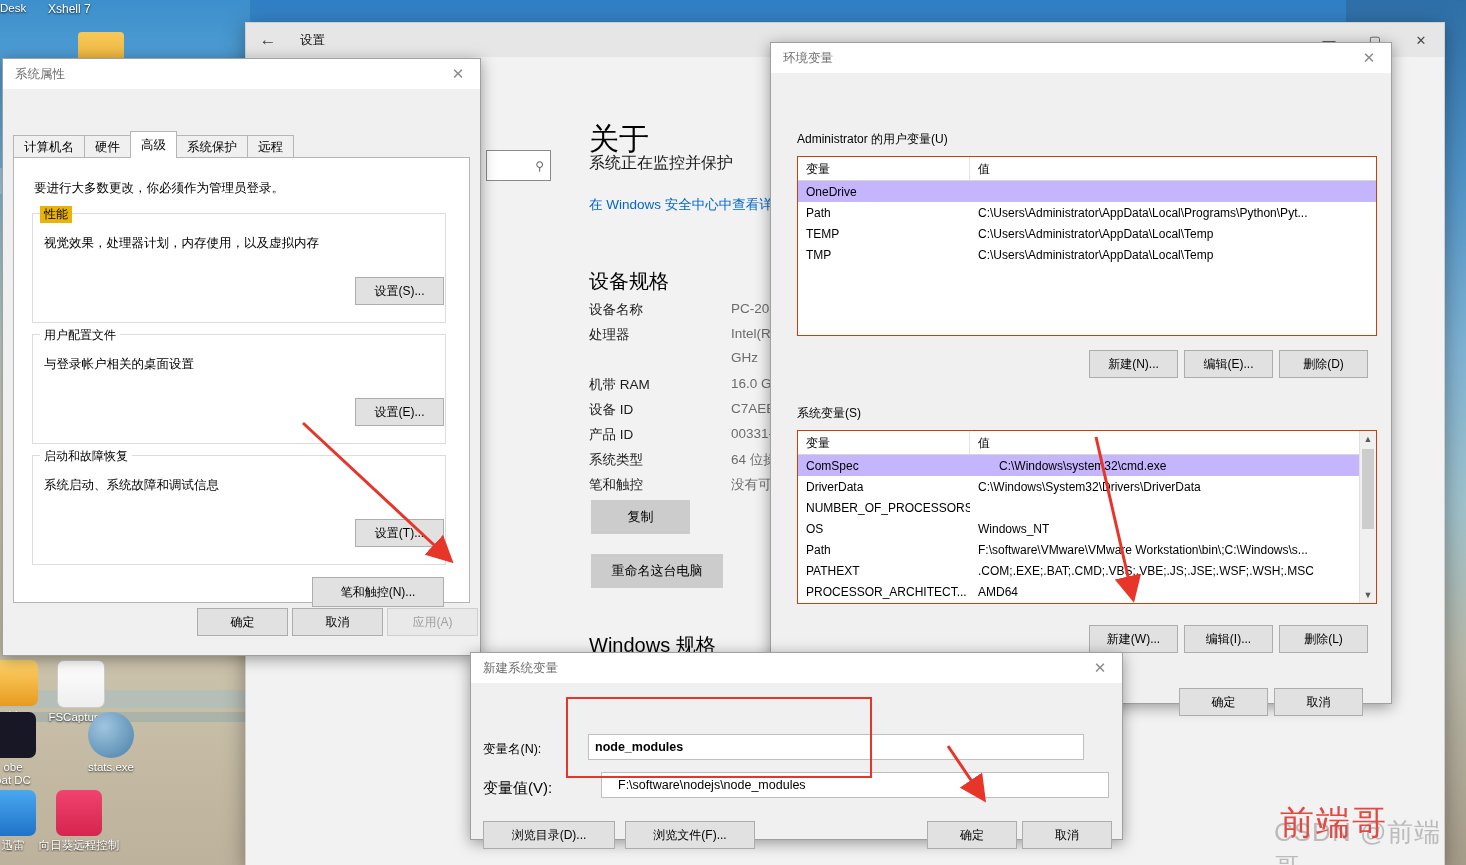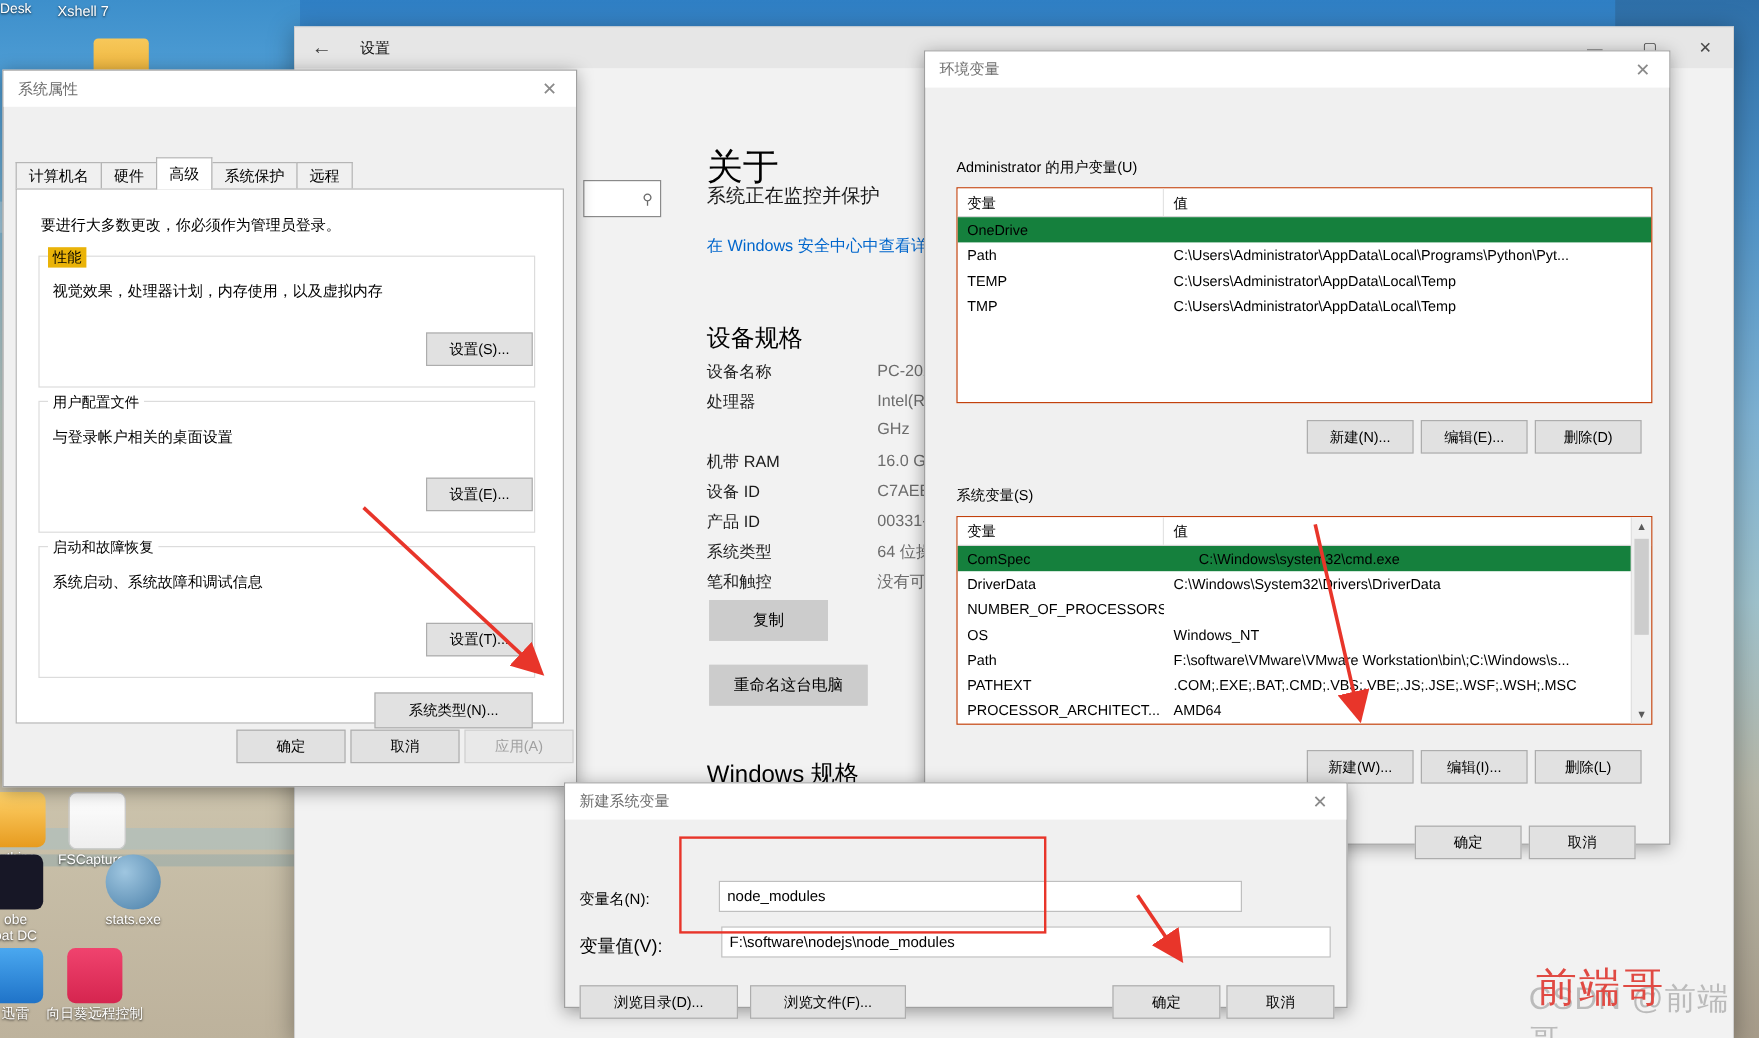--- a/index.html
+++ b/index.html
@@ -48,21 +48,21 @@
   .tab{height:22px;padding:0 10px;border:1px solid #b5b5b5;border-bottom:none;background:#f0f0f0;
     display:flex;align-items:center;font-size:12.5px;margin-right:-1px;}
   .tab.active{height:26px;background:#fff;border-color:#b5b5b5;position:relative;z-index:3;font-weight:normal;}
   .tabpane{position:absolute;left:10px;top:68px;right:10px;bottom:52px;background:#fff;border:1px solid #b5b5b5;}
 
   
   .lv{position:absolute;background:#fff;border:1px solid #c2410c;overflow:hidden;}
   .lv-head{display:flex;height:23px;border-bottom:1px solid #d6d6d6;background:#fff;}
   .lv-head .c{padding:4px 0 0 8px;font-size:12px;color:#000;border-right:1px solid #e3e3e3;box-sizing:border-box;}
   .lv-row{display:flex;height:21px;align-items:center;font-size:12px;}
-  .lv-row.sel{background:#15803d;gap:21px;}
+  .lv-row.sel{background:#c4b5fd;gap:21px;}
   .lv-row .c{padding-left:8px;box-sizing:border-box;white-space:nowrap;overflow:hidden;}
   .sb{position:absolute;right:0;top:0;width:16px;bottom:0;background:#f0f0f0;border-left:1px solid #e0e0e0;}
   .sb .arrow{height:16px;display:flex;align-items:center;justify-content:center;color:#5a5a5a;font-size:9px;}
   .sb .arrow.down{position:absolute;bottom:0;left:0;right:0;}
   .sb .thumb{position:absolute;left:2px;right:2px;background:#cdcdcd;}
 
   
   #settings{position:absolute;left:245px;top:22px;width:1198px;height:843px;background:#f2f2f2;
     box-shadow:0 4px 20px rgba(0,0,0,.35);border:1px solid #cfcfcf;}
   #settings .titlebar{height:34px;display:flex;align-items:center;background:#e6e6e6;}
@@ -290,42 +290,42 @@
       <div class="grp" style="left:18px;top:176px;width:412px;height:108px;"></div>
       <div class="grp-title" style="left:26px;top:169px;background:#fff;">用户配置文件</div>
       <div style="position:absolute;left:30px;top:198px;font-size:12.5px;">与登录帐户相关的桌面设置</div>
       <div class="btn" style="left:341px;top:240px;width:87px;height:26px;">设置(E)...</div>
 
       <div class="grp" style="left:18px;top:297px;width:412px;height:108px;"></div>
       <div class="grp-title" style="left:26px;top:290px;background:#fff;">启动和故障恢复</div>
       <div style="position:absolute;left:30px;top:319px;font-size:12.5px;">系统启动、系统故障和调试信息</div>
       <div class="btn" style="left:341px;top:361px;width:87px;height:26px;">设置(T)...</div>
 
-      <div class="btn" style="left:298px;top:419px;width:130px;height:28px;">系统类型(N)...</div>
+      <div class="btn" style="left:298px;top:419px;width:130px;height:28px;">笔和触控(N)...</div>
     </div>
 
     <div class="btn" style="left:194px;top:519px;width:89px;height:26px;">确定</div>
     <div class="btn" style="left:289px;top:519px;width:89px;height:26px;">取消</div>
     <div class="btn disabled" style="left:384px;top:519px;width:89px;height:26px;">应用(A)</div>
   </div>
 </div>
 
 <div class="dlg" id="newvar" style="left:470px;top:652px;width:651px;height:186px;">
   <div class="title">
     <div class="t">新建系统变量</div>
     <div class="x">✕</div>
   </div>
   <div class="body" style="height:156px;">
     <div style="position:absolute;left:12px;top:58px;font-size:12.5px;">变量名(N):</div>
-    <div style="position:absolute;left:128px;top:51px;width:436px;height:26px;background:#fff;border:1px solid #bfbfbf;
-                display:flex;align-items:center;padding-left:6px;box-sizing:border-box;font-size:12.5px;">node_modules</div>
+    <div style="position:absolute;left:117px;top:51px;width:496px;height:26px;background:#fff;border:1px solid #bfbfbf;
+                display:flex;align-items:center;padding-left:6px;box-sizing:border-box;font-size:12.5px;font-weight:bold;">node_modules</div>
 
     <div style="position:absolute;left:12px;top:96px;font-size:15px;">变量值(V):</div>
     <div style="position:absolute;left:130px;top:89px;width:508px;height:26px;background:#fff;border:1px solid #bfbfbf;
-                display:flex;align-items:center;padding-left:6px;box-sizing:border-box;font-size:12.5px;">F:\software\nodejs\node_modules</div>
+                display:flex;align-items:center;padding-left:16px;box-sizing:border-box;font-size:12.5px;">F:\software\nodejs\node_modules</div>
 
     <div class="btn" style="left:12px;top:138px;width:130px;height:26px;">浏览目录(D)...</div>
     <div class="btn" style="left:154px;top:138px;width:128px;height:26px;">浏览文件(F)...</div>
     <div class="btn" style="left:456px;top:138px;width:88px;height:26px;">确定</div>
     <div class="btn" style="left:551px;top:138px;width:88px;height:26px;">取消</div>
   </div>
 </div>
 
 <svg class="anno" style="left:0;top:0;width:1466px;height:865px;">
   <defs>

